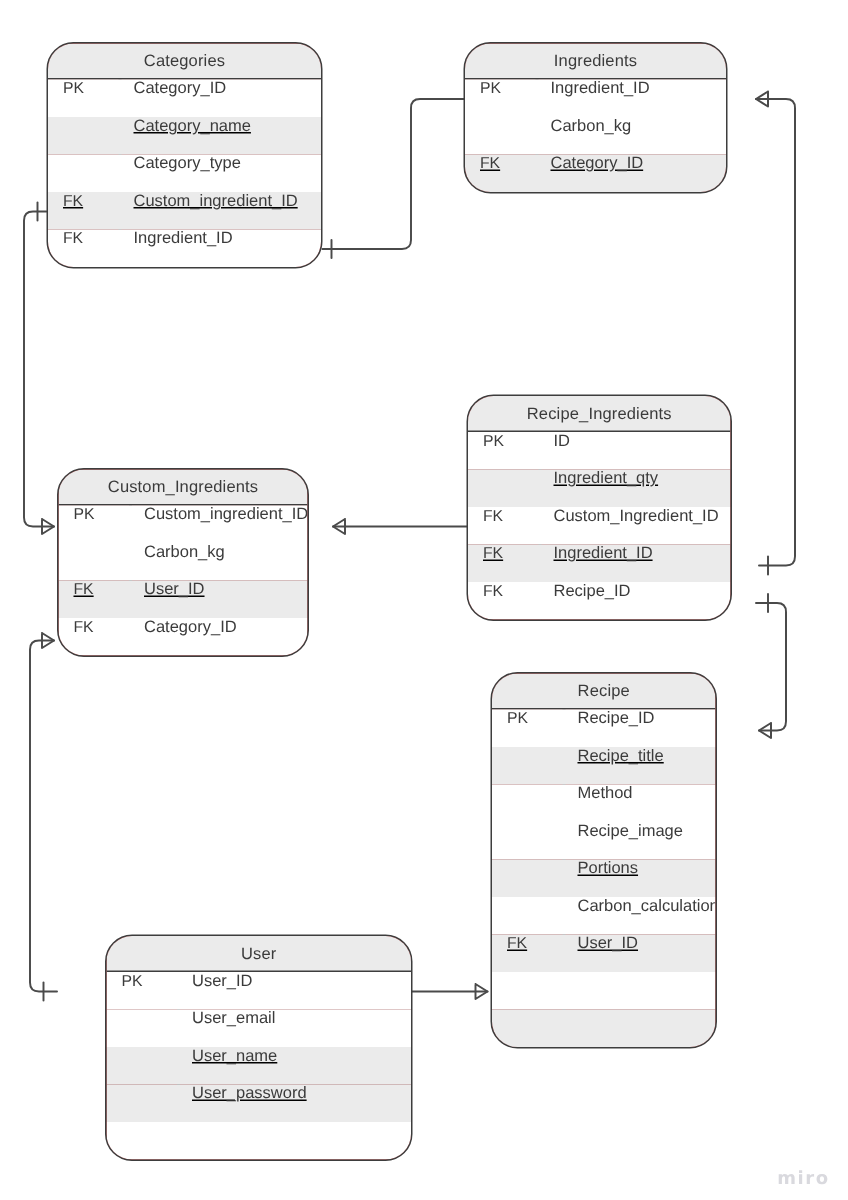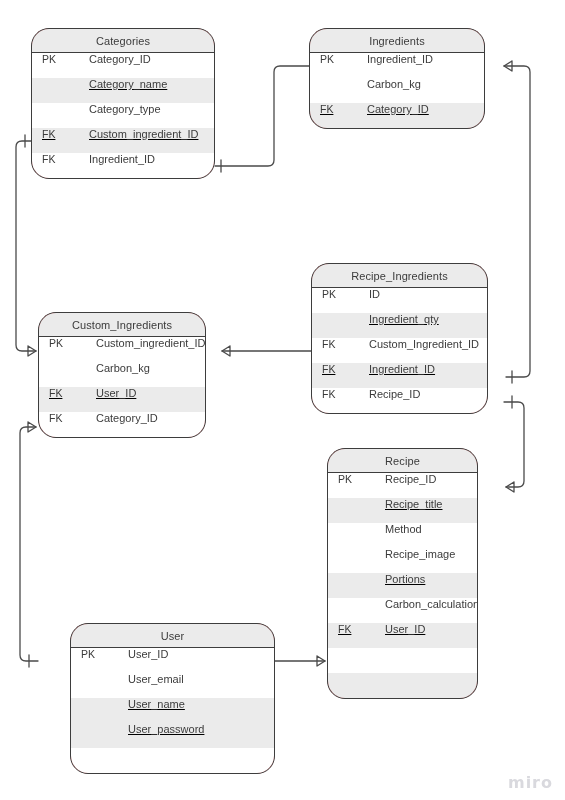--- a/index.html
+++ b/index.html
@@ -62,21 +62,21 @@
   .vdiv{
     position:absolute;
     top:0;bottom:0;
     left:47px;
     width:1.6px;
     background:#3d3d3d;
   }
   .watermark{
     position:absolute;
     right:12px;bottom:8px;
-    font-size:16px;
+    font-size:12px;
     color:#d9d9de;
     letter-spacing:1px;
     font-weight:bold;
     font-family:"DejaVu Sans",sans-serif;
   }
 </style>
 </head>
 <body>
 
 <div id="canvas">

